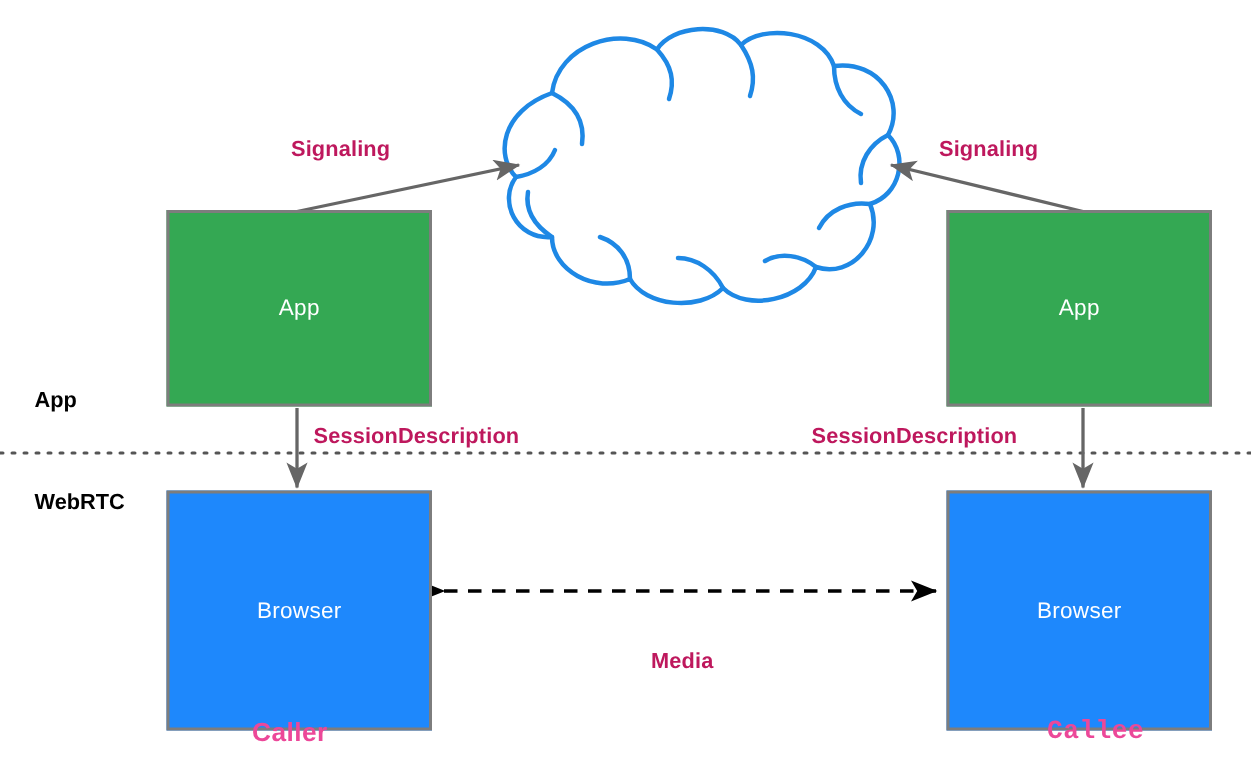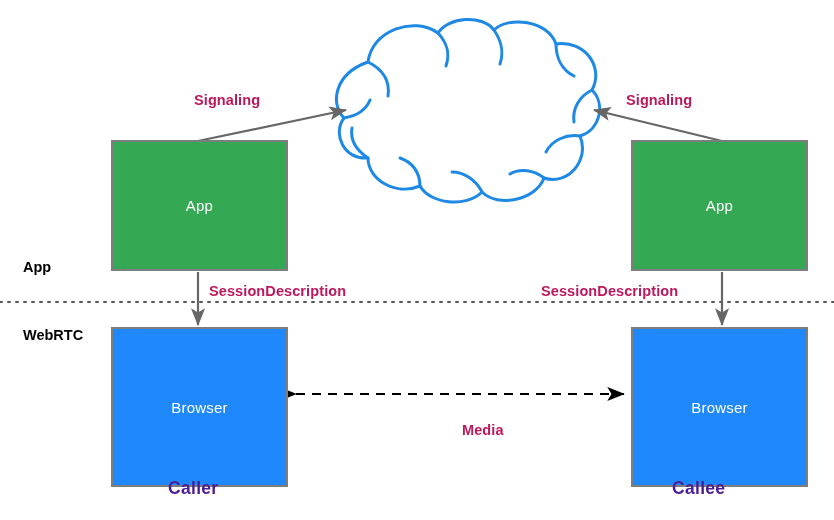--- a/index.html
+++ b/index.html
@@ -44,21 +44,21 @@
     font-weight: bold;
     color: #be185d;
     font-size: 14.5px;
     white-space: nowrap;
     letter-spacing: 0.1px;
   }
   .role-lbl {
     position: absolute;
     font-family: "Liberation Sans", sans-serif;
     font-weight: bold;
-    color: #4c1d95;
+    color: #ec4899;
     font-size: 17.5px;
     white-space: nowrap;
     letter-spacing: 0.3px;
   }
   .side-lbl {
     position: absolute;
     font-family: "Liberation Sans", sans-serif;
     font-weight: bold;
     color: #000000;
     font-size: 14.5px;
@@ -137,23 +137,23 @@
   </div>
 
   <div class="lbl" style="left:194px; top:92px;">Signaling</div>
 
   <div class="lbl" style="left:626px; top:92px;">Signaling</div>
 
   <div class="lbl" style="left:209px; top:283px;">SessionDescription</div>
 
   <div class="lbl" style="left:541px; top:283px;">SessionDescription</div>
 
-  <div class="lbl" style="left:434px; top:422px;margin-left:28px;">Media</div>
+  <div class="lbl" style="left:434px; top:433px;">Media</div>
 
   <div class="side-lbl" style="left:23px; top:259px;">App</div>
 
   <div class="side-lbl" style="left:23px; top:327px;">WebRTC</div>
 
   <div class="role-lbl" style="left:168px; top:478px;">Caller</div>
 
-  <div class="role-lbl" style="left:672px; top:478px;">Callee</div>
+  <div class="role-lbl" style="left:698px; top:478px;font-family:Liberation Mono, monospace;">Callee</div>
 
 </div>
 
 </body></html>

